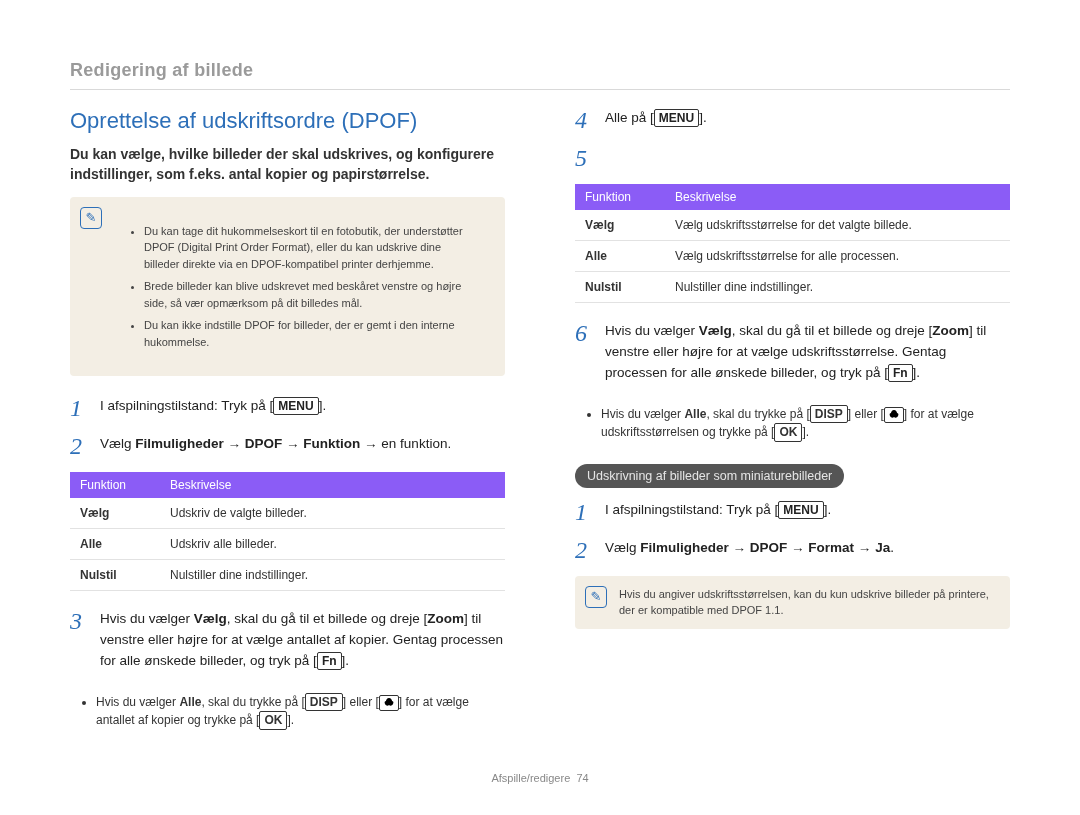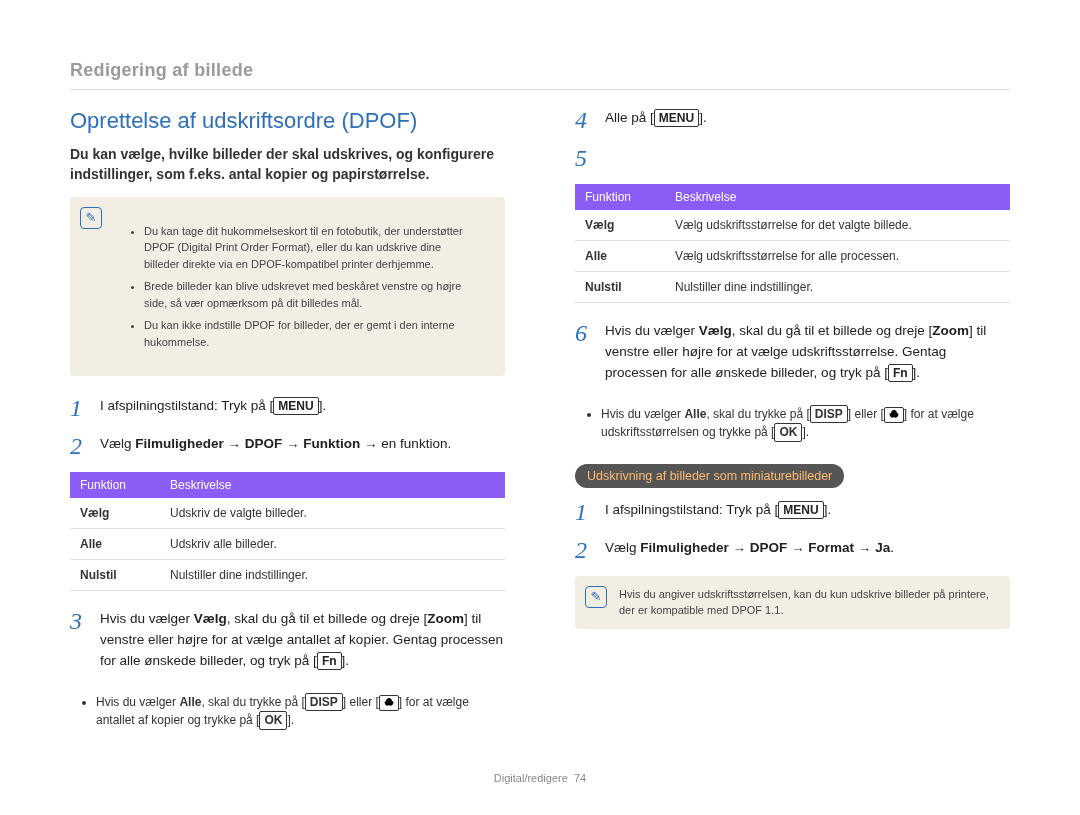--- a/index.html
+++ b/index.html
@@ -143,21 +143,21 @@
     border-bottom: 1px solid #e2e2e2;
     color: #333;
   }
   table.desc td.fcol {
     font-weight: 700;
     width: 70px;
   }
   .pill-heading {
     display: inline-block;
     background: #555;
-    color: #fdba74;
+    color: #e5e5e5;
     font-size: 12.5px;
     padding: 5px 12px;
     border-radius: 12px;
     margin: 10px 0 12px 0;
   }
   .footer {
     text-align: center;
     font-size: 11px;
     color: #888;
     margin-top: 30px;
@@ -307,17 +307,17 @@
       <div class="note-box">
         <div class="note-icon">✎</div>
         <div>Hvis du angiver udskriftsstørrelsen, kan du kun udskrive billeder på printere, der er kompatible med DPOF 1.1.</div>
       </div>
 
     </div>
 
   </div>
 
   <div class="footer">
-    <span>Digital/redigere</span>
+    <span>Afspille/redigere</span>
     &nbsp;<span>74</span>
   </div>
 
 </div>
 
 </body></html>

